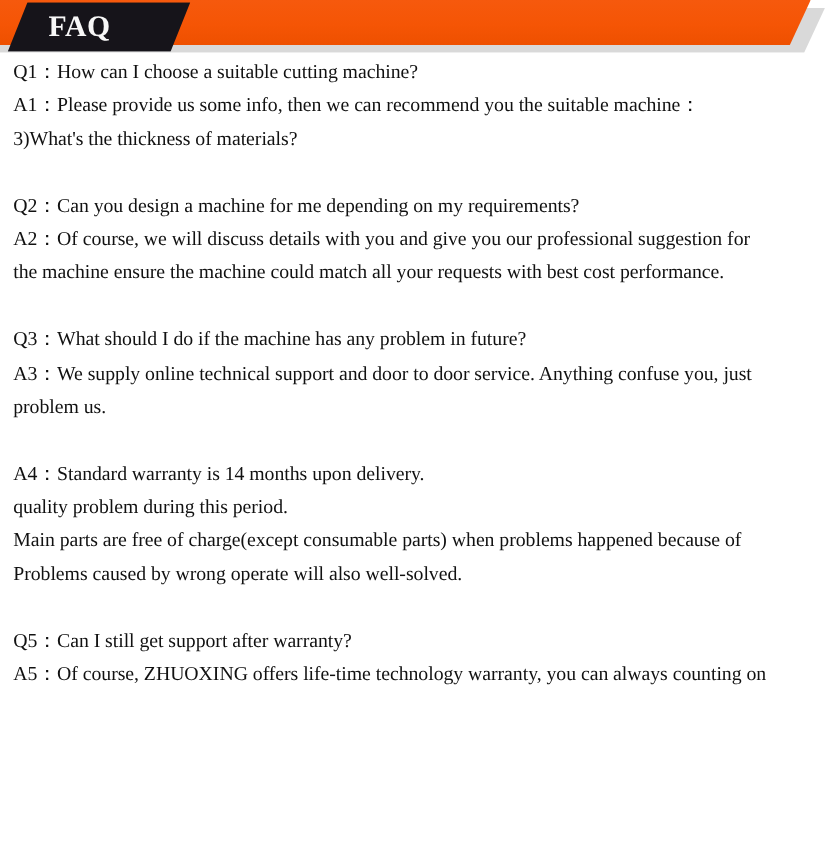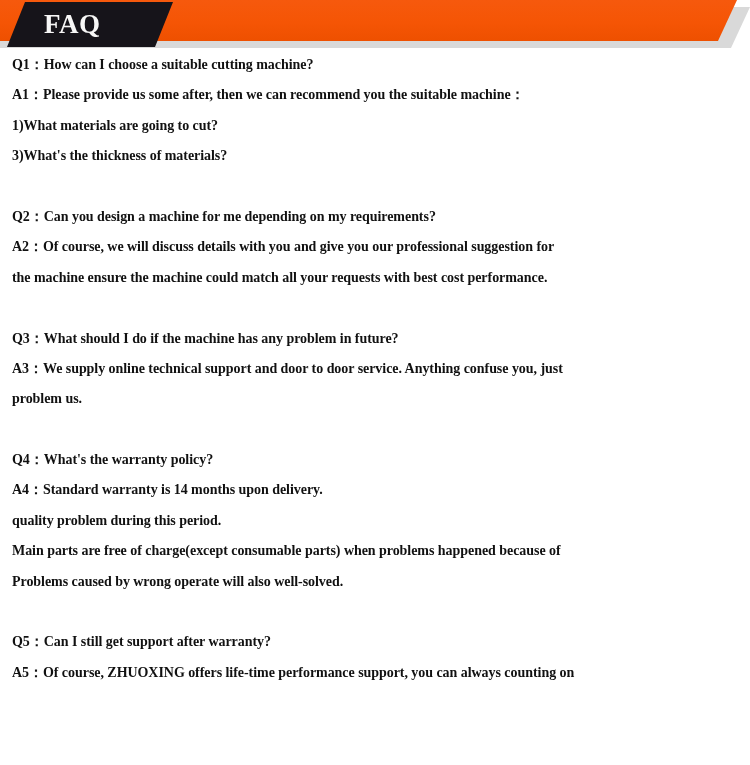--- a/index.html
+++ b/index.html
@@ -67,22 +67,22 @@
   
   .faq-body {
     position: absolute;
     left: 0;
     top: 50px;
     width: 750px;
     padding: 0 10px 0 12px;
     box-sizing: border-box;
   }
   .faq-line {
-    font-size: 14px;
-    font-weight: bold;
+    font-size: 18px;
+    font-weight: normal;
     color: #111111;
     line-height: 30.4px;
     height: 30.4px;
     white-space: nowrap;
     letter-spacing: -0.05px;
   }
   .faq-line.spacer {
     height: 30.4px;
   }
 </style>
@@ -91,33 +91,31 @@
 
 <div class="faq-header">
   <div class="banner-shadow"></div>
   <div class="banner-orange"></div>
   <div class="banner-tab"></div>
   <div class="banner-tab-label">FAQ</div>
 </div>
 
 <div class="faq-body" id="faq-body">
     <div class="faq-line">Q1：How can I choose a suitable cutting machine?</div>
-    <div class="faq-line">A1：Please provide us some after, then we can recommend you the suitable machine：</div>
-    <div class="faq-line">1)What materials are going to cut?</div>
+    <div class="faq-line">A1：Please provide us some info, then we can recommend you the suitable machine：</div>
     <div class="faq-line">3)What's the thickness of materials?</div>
     <div class="faq-line spacer"></div>
     <div class="faq-line">Q2：Can you design a machine for me depending on my requirements?</div>
     <div class="faq-line">A2：Of course, we will discuss details with you and give you our professional suggestion for</div>
     <div class="faq-line">the machine ensure the machine could match all your requests with best cost performance.</div>
     <div class="faq-line spacer"></div>
     <div class="faq-line">Q3：What should I do if the machine has any problem in future?</div>
     <div class="faq-line">A3：We supply online technical support and door to door service. Anything confuse you, just</div>
     <div class="faq-line">problem us.</div>
     <div class="faq-line spacer"></div>
-    <div class="faq-line">Q4：What's the warranty policy?</div>
     <div class="faq-line">A4：Standard warranty is 14 months upon delivery.</div>
     <div class="faq-line">quality problem during this period.</div>
     <div class="faq-line">Main parts are free of charge(except consumable parts) when problems happened because of</div>
     <div class="faq-line">Problems caused by wrong operate will also well-solved.</div>
     <div class="faq-line spacer"></div>
     <div class="faq-line">Q5：Can I still get support after warranty?</div>
-    <div class="faq-line">A5：Of course, ZHUOXING offers life-time performance support, you can always counting on</div>
+    <div class="faq-line">A5：Of course, ZHUOXING offers life-time technology warranty, you can always counting on</div>
   </div>
 
 </body></html>

